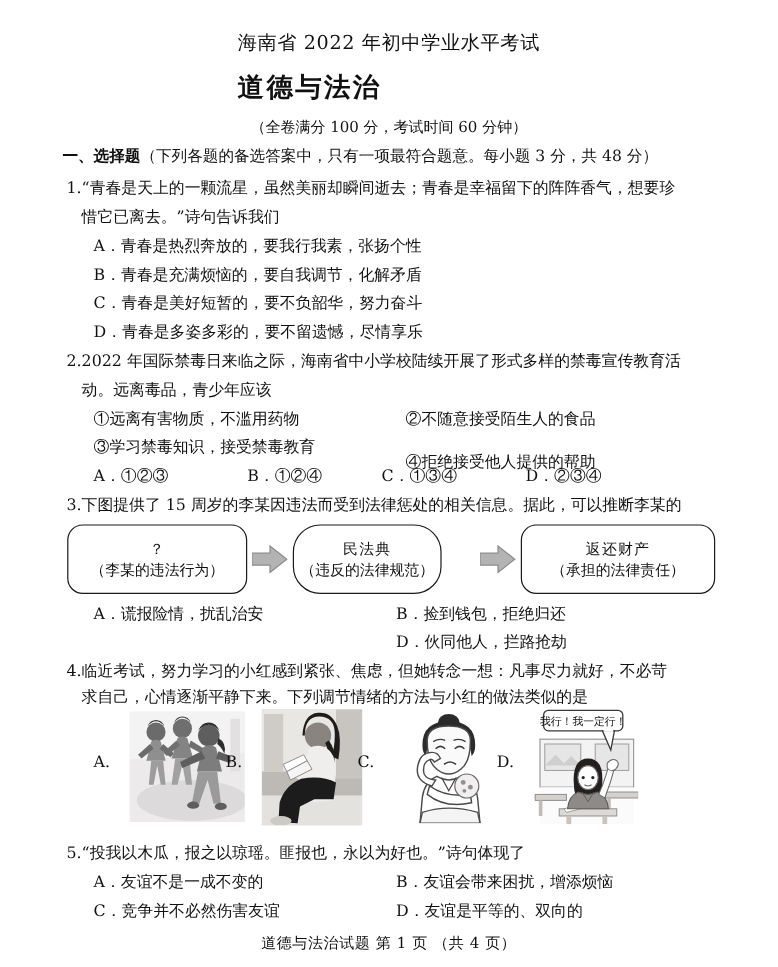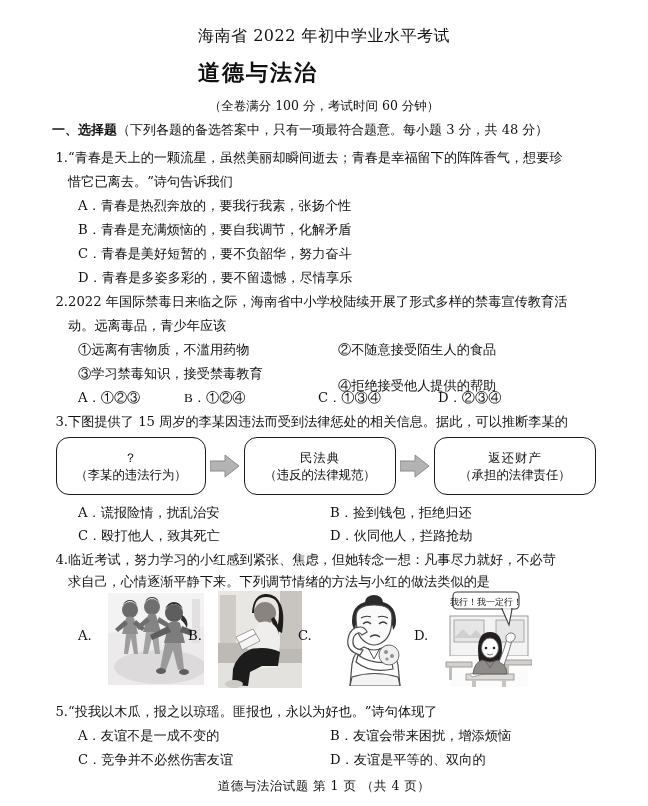--- a/index.html
+++ b/index.html
@@ -96,21 +96,21 @@
     flex-direction: column;
     align-items: center;
     justify-content: center;
     font-size: 12.4px;
     line-height: 17px;
     background: #fff;
   }
   .fbox .l1 { letter-spacing: 1px; }
   .fbox .l2 { letter-spacing: 0px; }
   .fbox1 { left: 0px;   width: 150px; }
-  .fbox2 { left: 188px; width: 152px; }
+  .fbox2 { left: 188px; width: 124px; border-radius: 23px; }
   .fbox3 { left: 378px; width: 162px; }
   .farrow {
     position: absolute;
     top: 17px;
     width: 30px; height: 24px;
   }
   .farrow1 { left: 154px; }
   .farrow2 { left: 344px; }
 
   
@@ -173,21 +173,21 @@
   <div class="q opt" style="top:266px;">D．青春是多姿多彩的，要不留遗憾，尽情享乐</div>
 
   <div class="qnum" style="left:42px; top:290px;">2.</div>
   <div class="q stem" style="top:290px;">2022 年国际禁毒日来临之际，海南省中小学校陆续开展了形式多样的禁毒宣传教育活</div>
   <div class="q stem" style="top:314px;">动。远离毒品，青少年应该</div>
   <div class="q opt" style="top:338px;">①远离有害物质，不滥用药物</div>
   <div class="q" style="left:338px; top:338px;">②不随意接受陌生人的食品</div>
   <div class="q opt" style="top:362px;">③学习禁毒知识，接受禁毒教育</div>
   <div class="q" style="left:338px; top:374px;">④拒绝接受他人提供的帮助</div>
   <div class="q" style="left:78px;  top:386px;">A．①②③</div>
-  <div class="q" style="left:184px; top:386px;font-family:Liberation Serif, serif;">B．①②④</div>
+  <div class="q" style="left:206px; top:386px;">B．①②④</div>
   <div class="q" style="left:318px; top:386px;">C．①③④</div>
   <div class="q" style="left:438px; top:386px;">D．②③④</div>
 
   <div class="qnum" style="left:42px; top:410px;">3.</div>
   <div class="q stem" style="top:410px;">下图提供了 15 周岁的李某因违法而受到法律惩处的相关信息。据此，可以推断李某的</div>
   <div class="q stem" style="top:434px;">违法行为是</div>
 
   <div class="flow">
     <div class="fbox fbox1">
       <span class="l1">？</span>
@@ -208,21 +208,20 @@
       </svg>
     </div>
     <div class="fbox fbox3">
       <span class="l1">返还财产</span>
       <span class="l2">（承担的法律责任）</span>
     </div>
   </div>
 
   <div class="q opt" style="top:501px;">A．谎报险情，扰乱治安</div>
   <div class="q optB" style="top:501px;">B．捡到钱包，拒绝归还</div>
-  <div class="q opt" style="top:524px;">C．殴打他人，致其死亡</div>
   <div class="q optB" style="top:524px;">D．伙同他人，拦路抢劫</div>
 
   <div class="qnum" style="left:42px; top:548px;">4.</div>
   <div class="q stem" style="top:548px;">临近考试，努力学习的小红感到紧张、焦虑，但她转念一想：凡事尽力就好，不必苛</div>
   <div class="q stem" style="top:570px;">求自己，心情逐渐平静下来。下列调节情绪的方法与小红的做法类似的是</div>
 
   <div class="picstrip">
 
     <div class="piclabel lblA">A.</div>
     <div class="picbox picA">

